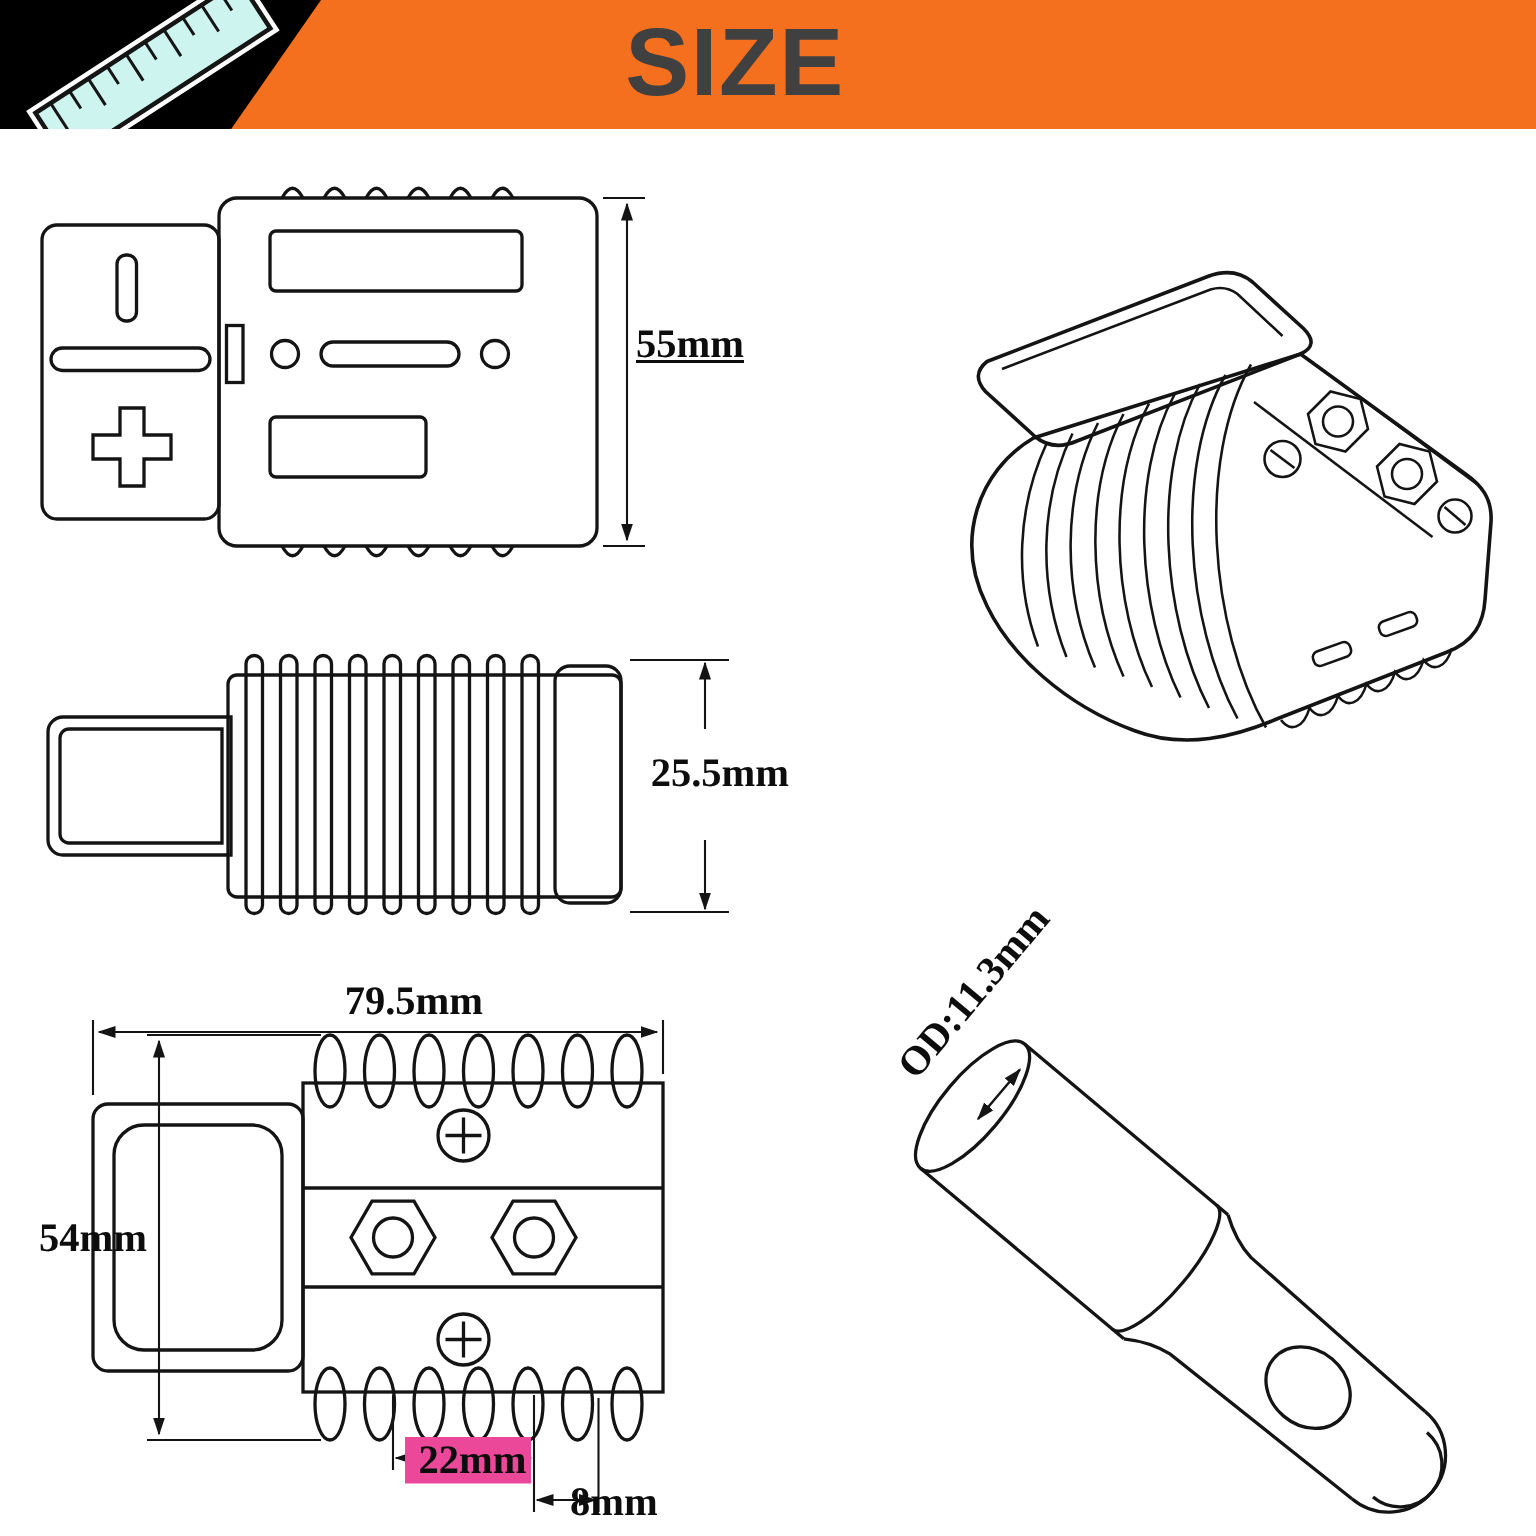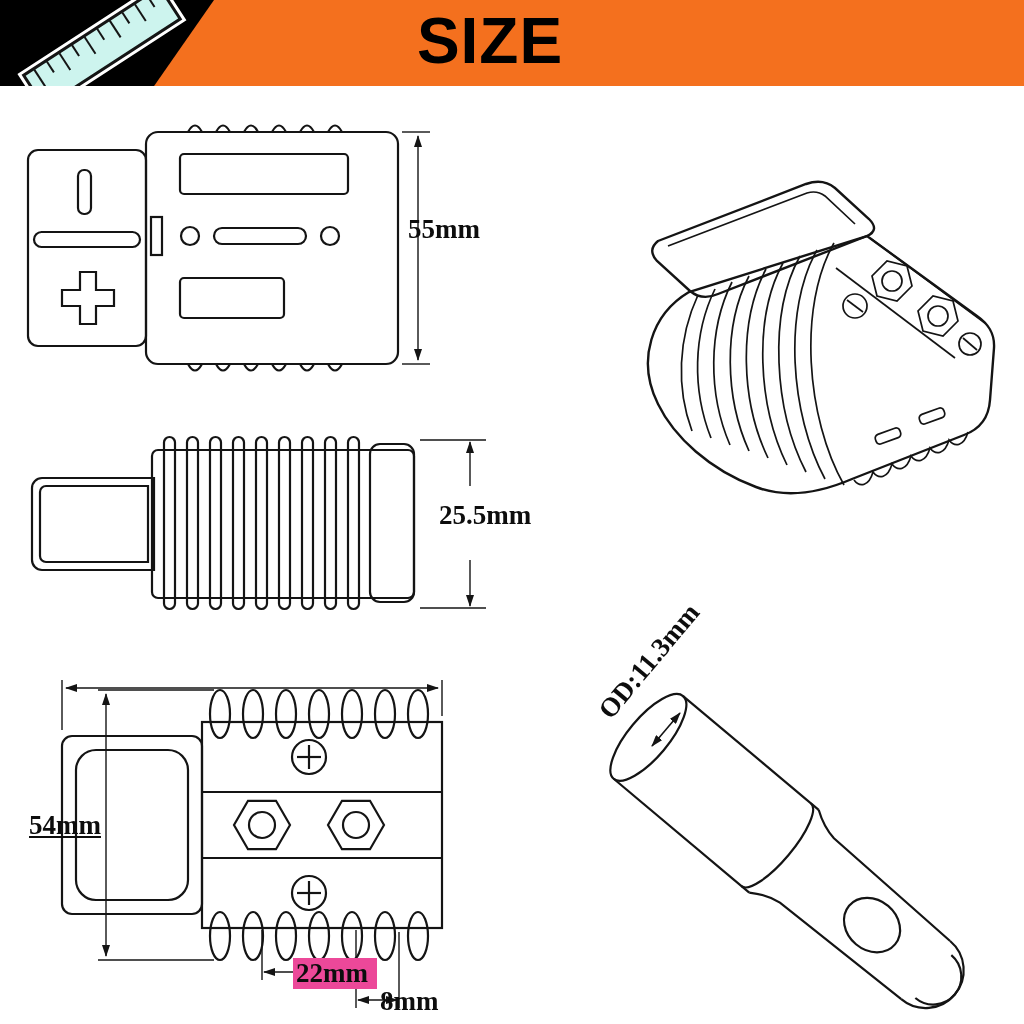--- a/index.html
+++ b/index.html
@@ -1,27 +1,27 @@
 <!DOCTYPE html>
 <html><head>
 <meta charset="utf-8">
 <style>
   html,body{margin:0;padding:0;background:#fff;}
   .page{position:relative;width:1024px;height:1024px;background:#ffffff;overflow:hidden;
         font-family:"Liberation Sans",sans-serif;}
   .banner{position:absolute;left:0;top:0;width:1024px;height:86px;background:#F4701E;}
   .corner{position:absolute;left:0;top:0;width:214px;height:86px;background:#000;
           clip-path:polygon(0 0,100% 0,72% 100%,0 100%);}
-  .title{position:absolute;left:0;right:0;top:4px;margin:0;text-align:center;color:#000000;
+  .title{position:absolute;left:0;right:0;top:4px;margin:0;text-align:center;color:#404040;
          font-size:64px;font-weight:700;letter-spacing:1px;padding-right:44px;
          font-family:"Liberation Sans",sans-serif;}
   .view{position:absolute;}
   .view svg{display:block;}
   .dim{position:absolute;font:700 27px "Liberation Serif",serif;color:#0d0d0d;white-space:nowrap;}
-  .dim.center{text-align:left;margin-left:23px;}
+  .dim.center{text-align:right;}
   .dim.bg{background:#ec4899;padding:0 3px;}
   .dim.rot{transform:rotate(-50deg);transform-origin:0 100%;}
   .ln{stroke:#141414;fill:none;}
 </style>
 </head>
 <body>
 
 <div class="page">
 
   <header class="banner">
@@ -71,21 +71,21 @@
         <rect x="196" y="116" width="92" height="16" rx="8"></rect>
         <circle cx="312" cy="124" r="9"></circle>
         <rect x="162" y="166" width="104" height="40" rx="4"></rect>
       </g>
       <g class="ln" stroke-width="1.4">
         <line x1="384" y1="20" x2="412" y2="20"></line>
         <line x1="384" y1="252" x2="412" y2="252"></line>
         <line x1="400" y1="24" x2="400" y2="248" marker-start="url(#arrF)" marker-end="url(#arrF)"></line>
       </g>
     </svg>
-    <span class="dim" style="left:390px;top:102px;">55mm</span>
+    <span class="dim" style="left:406px;top:102px;text-decoration:underline;">55mm</span>
   </section>
 
   <section class="view" style="left:18px;top:424px;width:520px;height:198px;">
     <svg width="520" height="198" viewBox="0 0 520 198">
       <defs>
         <marker id="arrS" viewBox="0 0 12 8" refX="11" refY="4" markerWidth="12" markerHeight="8" markerUnits="userSpaceOnUse" orient="auto-start-reverse">
           <path d="M0,0 L12,4 L0,8 Z" fill="#141414"></path>
         </marker>
       </defs>
       <g class="ln" stroke-width="2.2">
@@ -176,21 +176,22 @@
         <line x1="102" y1="68" x2="102" y2="330" marker-start="url(#arrT)" marker-end="url(#arrT)"></line>
 
         <line x1="258" y1="304" x2="258" y2="354"></line>
         <line x1="352" y1="304" x2="352" y2="382"></line>
         <line x1="260" y1="346" x2="350" y2="346" marker-start="url(#arrT)" marker-end="url(#arrT)"></line>
 
         <line x1="395" y1="306" x2="395" y2="382"></line>
         <line x1="354" y1="374" x2="393" y2="374" marker-start="url(#arrT)" marker-end="url(#arrT)"></line>
       </g>
     </svg>
-    <span class="dim center" style="left:2px;top:184px;width:92px;text-decoration:underline;">54mm</span>
+    <span class="dim center" style="left:168px;top:26px;width:150px;">79.5mm</span>
+    <span class="dim center" style="left:2px;top:184px;width:92px;">54mm</span>
     <span class="dim center bg" style="left:266px;top:332px;width:78px;">22mm</span>
     <span class="dim" style="left:376px;top:360px;">8mm</span>
   </section>
 
   <section class="view" style="left:540px;top:138px;width:484px;height:430px;">
     <svg width="484" height="430" viewBox="0 0 484 430">
       <g class="ln" stroke-width="2.4">
         <path d="M149,154 C112,176 96,222 118,266 C134,299 170,332 216,349 C250,362 284,353 312,341
                  L424,297 C443,290 449,277 450,262 L454,210 C455,194 447,185 437,178 L327,98 L149,154 Z"></path>
         <path d="M118,103 L266,46 Q283,40 295,50 L329,81 Q340,92 327,98 L178,156 Q162,163 150,153

